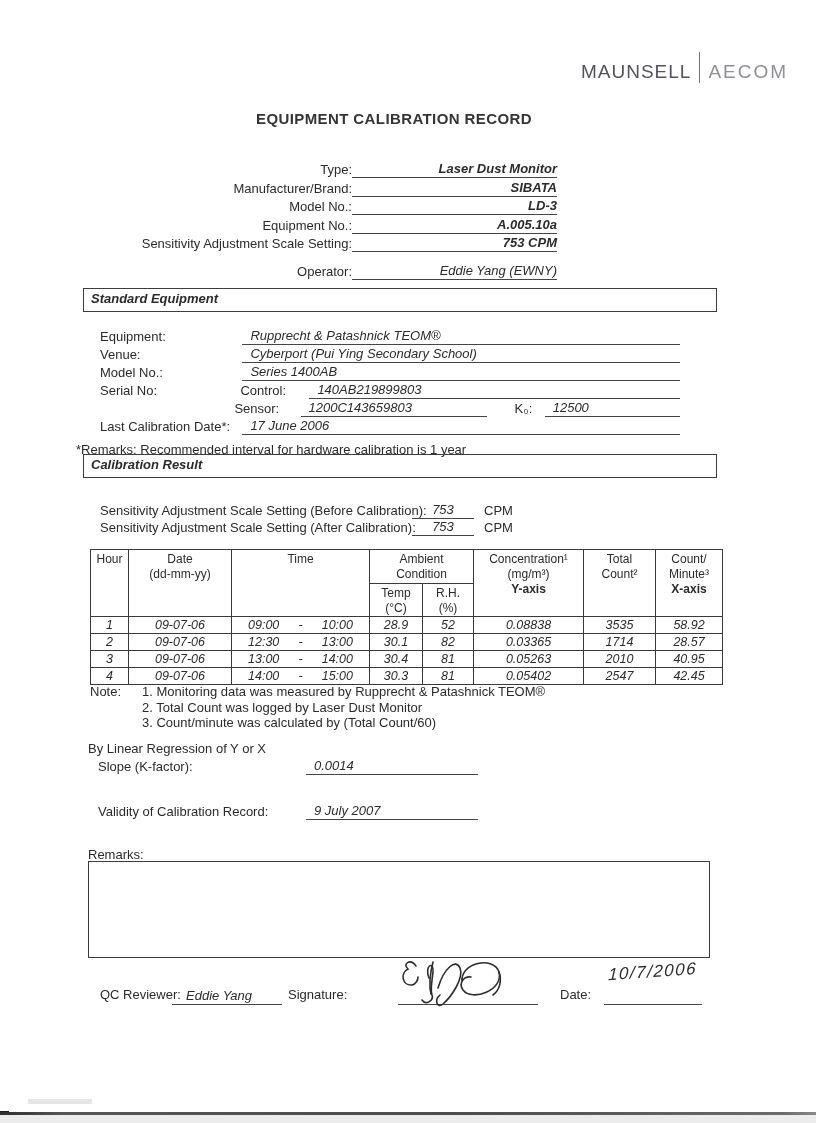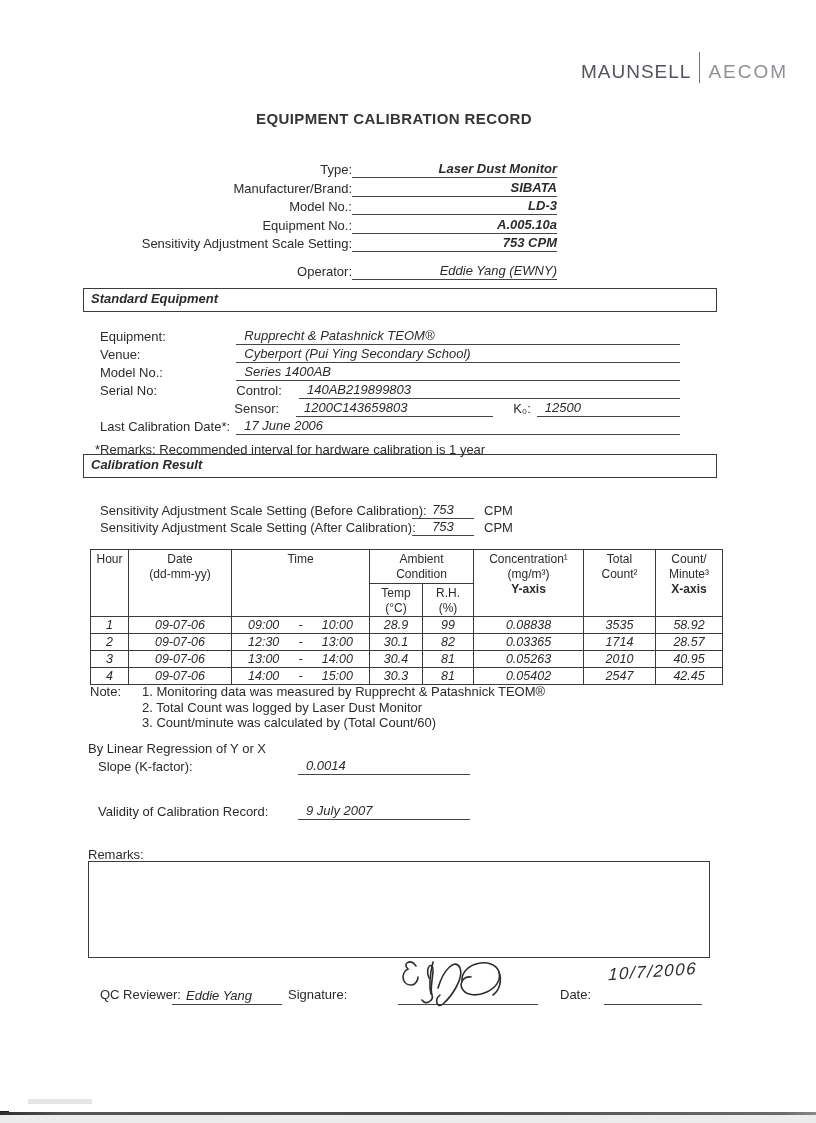--- a/index.html
+++ b/index.html
@@ -19,21 +19,21 @@
   .title{position:absolute;left:-14px;top:110px;width:816px;text-align:center;
          font-size:15px;font-weight:bold;letter-spacing:.4px;color:#353535;}
   
   .f-top{left:100px;width:460px;text-align:right;}
   .f-top .lbl{width:252px;}
   .f-top .fv{width:198px;padding-left:7px;font-weight:bold;font-style:italic;}
   
   .secbox{position:absolute;left:83px;width:625px;height:20px;border:1px solid #3c3c3c;
           font-size:13px;font-weight:bold;font-style:italic;padding:2px 0 0 7px;}
   
-  .f-std{left:100px;width:580px;}
+  .f-std{left:100px;width:580px;gap:8px;}
   .f-std .lbl{width:137px;}
   .f-std .fv{padding-left:8px;font-style:italic;}
   
   .f-sen{left:100px;}
   .f-sen .lbl{width:312px;}
   .f-sen .fv{width:62px;text-align:center;font-style:italic;}
   .f-sen .unit{padding-left:10px;}
   
   table.cal{position:absolute;left:90px;top:549px;width:632px;border-collapse:collapse;
             table-layout:fixed;font-size:12px;color:#2b2b2b;}
@@ -43,21 +43,21 @@
   table.cal .h2 th{height:24px;vertical-align:top;}
   table.cal td{height:16px;font-style:italic;font-size:12.5px;}
   table.cal .hl{display:block;}
   .time-flex{display:flex;justify-content:space-between;padding:0 16px;}
   
   .notes{position:absolute;left:90px;top:684px;display:flex;font-size:13px;line-height:15.5px;}
   .notes .nl{width:52px;}
   
   .f-reg{left:98px;}
   .f-reg .lbl{width:200px;}
-  .f-reg .fv{width:164px;padding-left:8px;font-style:italic;}
+  .f-reg .fv{width:164px;padding-left:8px;font-style:italic;margin-left:8px;}
   
   .rembox{position:absolute;left:88px;top:861px;width:620px;height:95px;border:1px solid #3c3c3c;}
   
   .sig-svg{position:absolute;left:396px;top:950px;}
   .hand{position:absolute;left:608px;top:962px;font-size:17px;font-style:italic;
         letter-spacing:1.5px;color:#2e2e2e;transform:rotate(-4deg) skewX(-6deg);}
   
   .smudge{position:absolute;left:28px;top:1099px;width:64px;height:5px;background:#e6e6e6;}
   .scanline{position:absolute;left:0;top:1112px;width:816px;height:3px;
             background:linear-gradient(90deg,#2e2e2e,#565656 8%,#4b4b4b 55%,#6b6b6b 96%,#8a8a8a);}
@@ -126,21 +126,21 @@
     <span class="lbl" style="width:63px">Sensor:</span>
     <span class="fv ul" style="width:193px">1200C143659803</span>
     <span class="lbl" style="width:24px;margin-left:20px">K₀:</span>
     <span class="fv ul" style="width:138px">12500</span>
   </div>
   <div class="row f-std" style="top:417px">
     <span class="lbl">Last Calibration Date*:</span>
     <span class="fv ul" style="width:438px">17 June 2006</span>
   </div>
 
-  <div class="row" style="left:95px;top:441px">*Remarks: Recommended interval for hardware calibration is 1 year</div>
+  <div class="row" style="left:76px;top:441px">*Remarks: Recommended interval for hardware calibration is 1 year</div>
 
   <div class="secbox" style="top:454px">Calibration Result</div>
 
   <div class="row f-sen" style="top:501px">
     <span class="lbl">Sensitivity Adjustment Scale Setting (Before Calibration):</span>
     <span class="fv ul">753</span>
     <span class="unit">CPM</span>
   </div>
   <div class="row f-sen" style="top:518px">
     <span class="lbl">Sensitivity Adjustment Scale Setting (After Calibration):</span>
@@ -202,21 +202,21 @@
         <td>1</td>
         <td>09-07-06</td>
         <td>
             <div class="time-flex">
               <span>09:00</span>
               <span>-</span>
               <span>10:00</span>
             </div>
           </td>
         <td>28.9</td>
-        <td>99</td>
+        <td>52</td>
         <td>0.08838</td>
         <td>3535</td>
         <td>58.92</td>
       </tr>
       <tr>
         <td>2</td>
         <td>09-07-06</td>
         <td>
             <div class="time-flex">
               <span>12:30</span>

